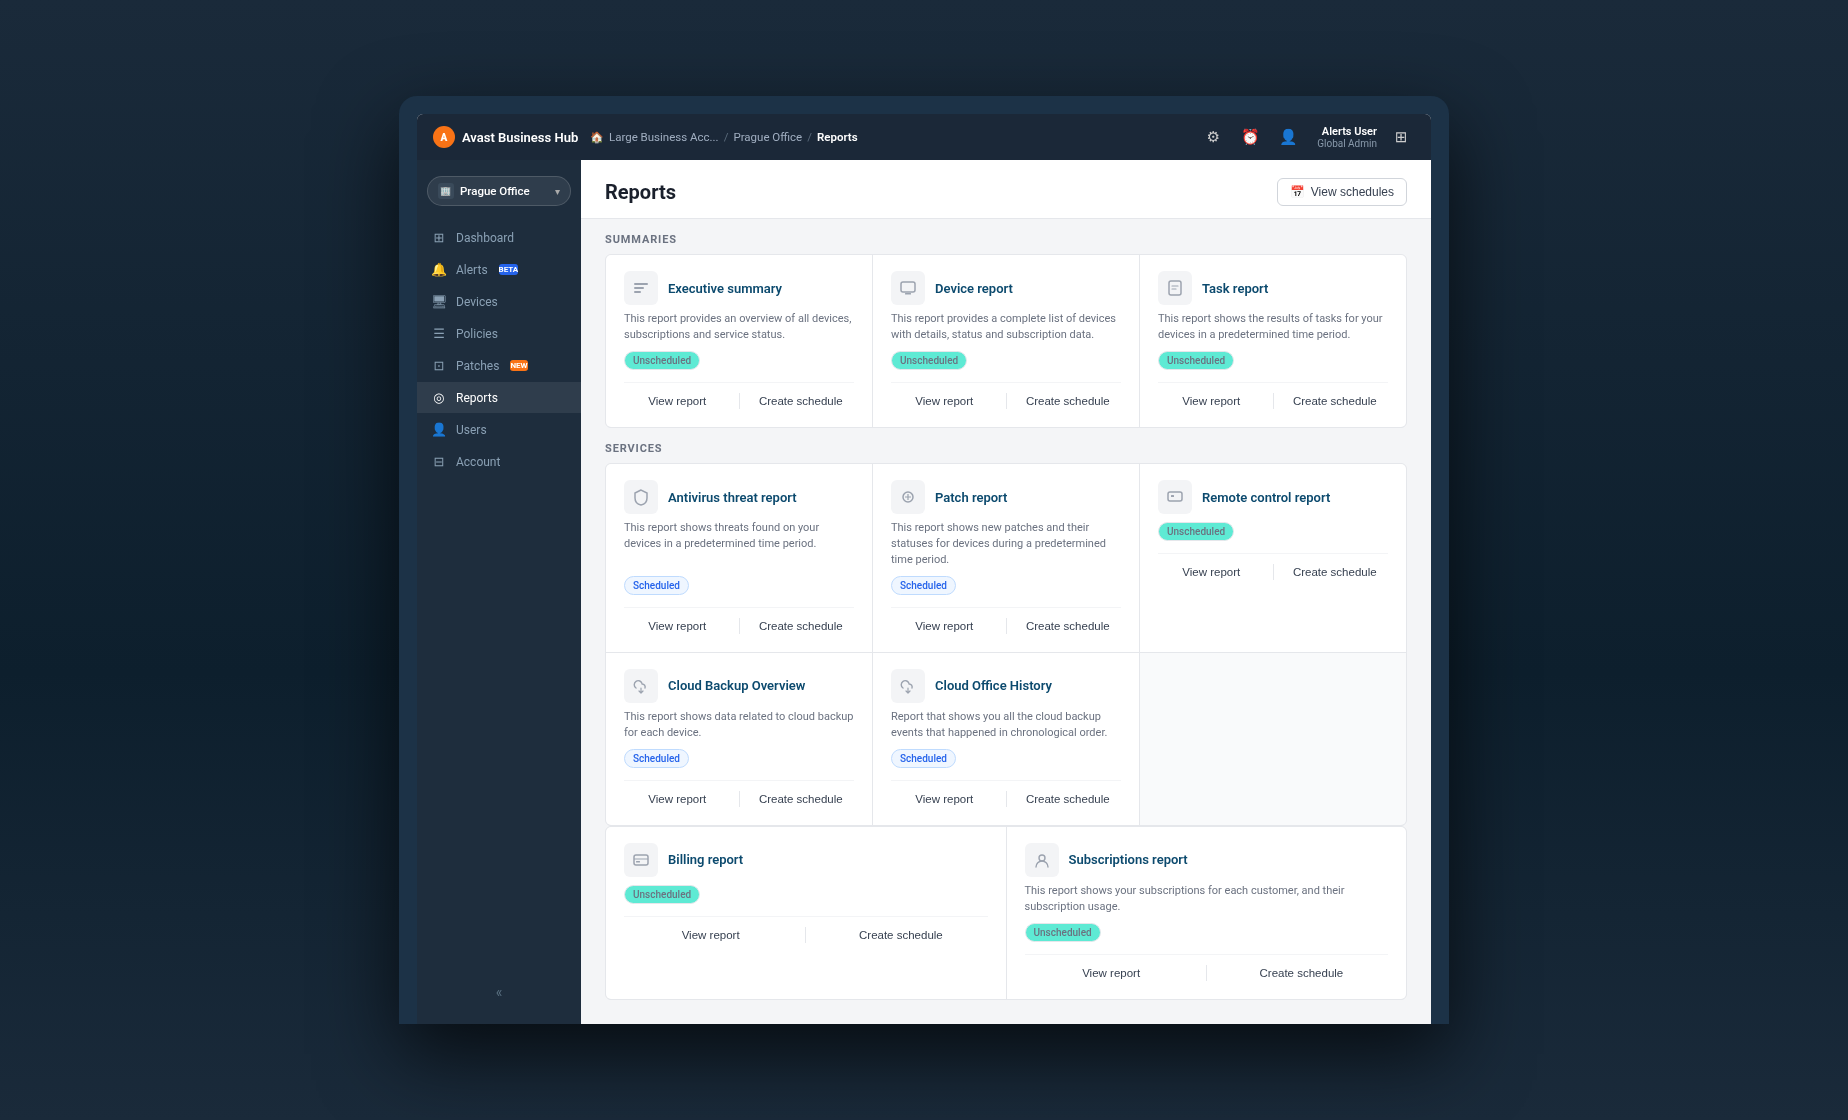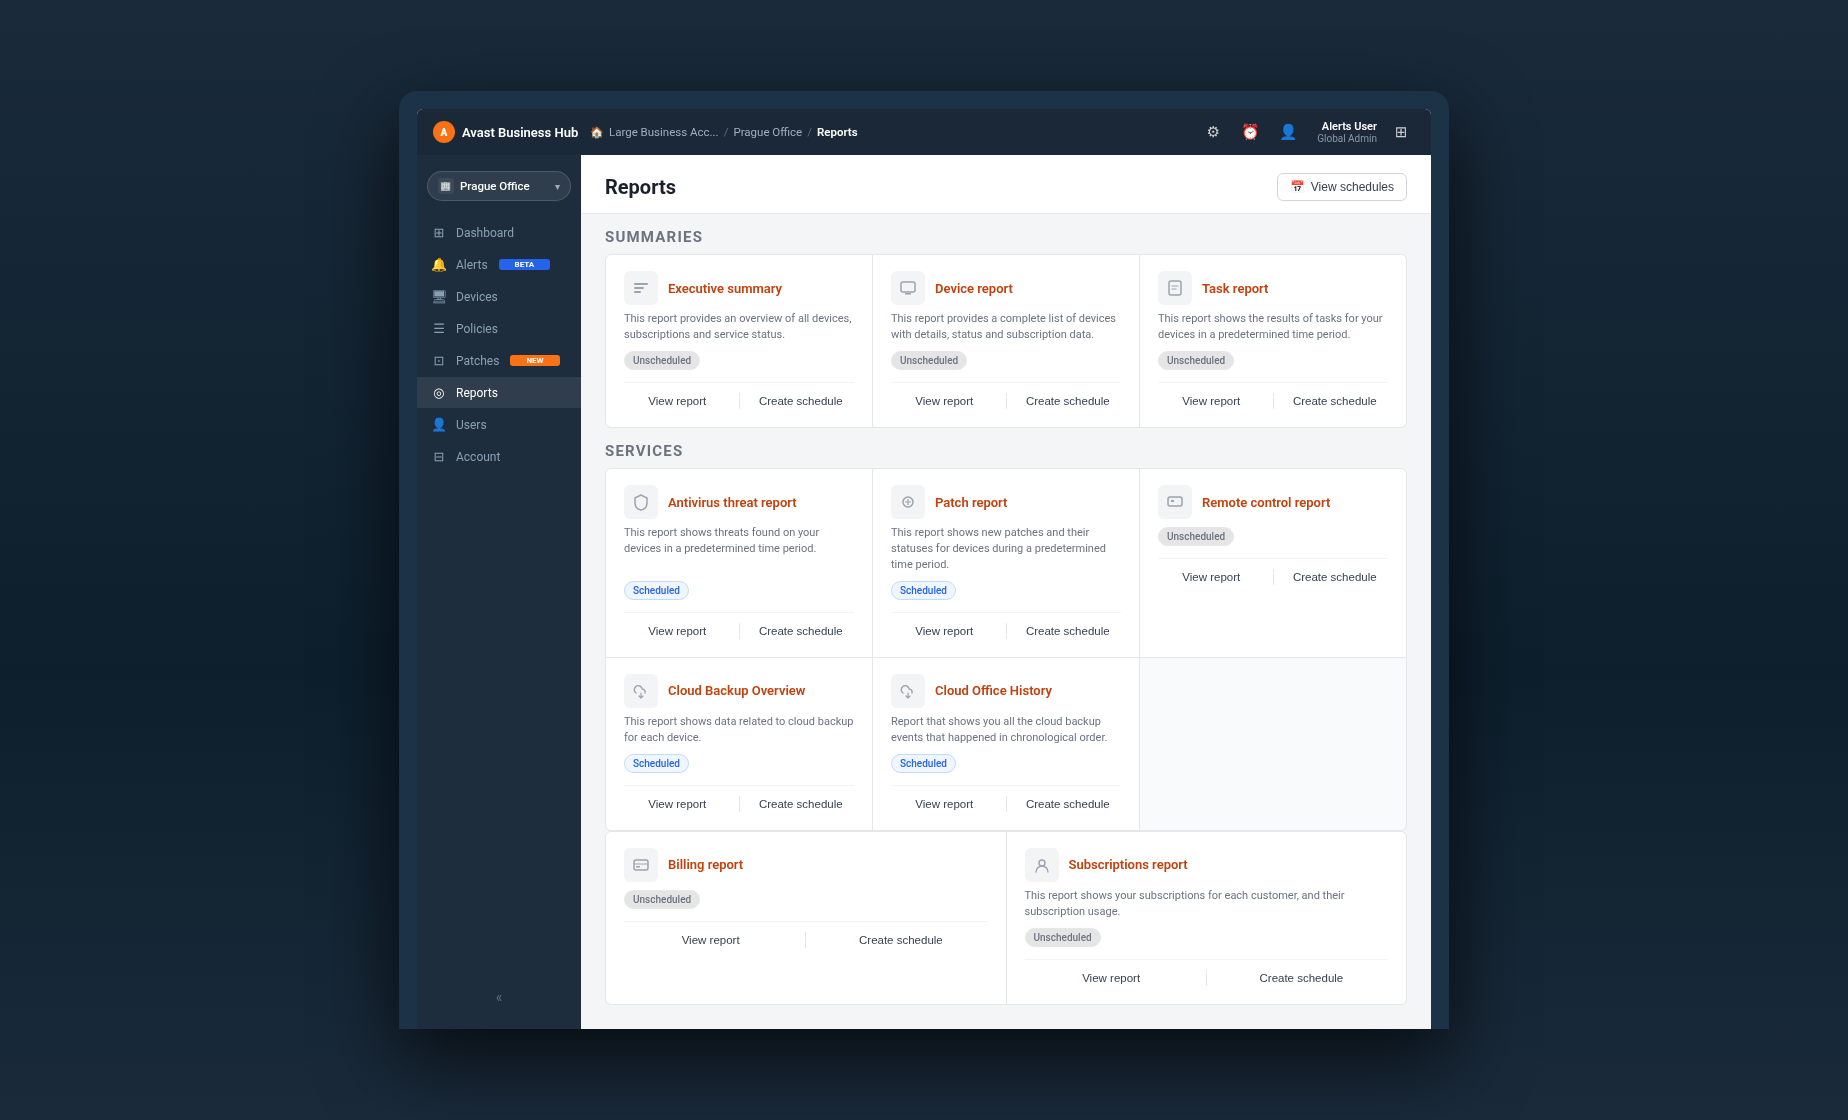--- a/index.html
+++ b/index.html
@@ -138,21 +138,21 @@
       padding: 8px 14px;
       color: #8aa0b4;
       font-size: 12px;
       cursor: pointer;
       transition: background 0.15s;
     }
     .sidebar-item.active { background: rgba(255,255,255,0.08); color: #fff; }
     .sidebar-item .s-icon { font-size: 13px; width: 16px; text-align: center; }
     .sidebar-item .badge {
       font-size: 8px;
-      padding: 1px 16px;
+      padding: 1px 0;
       border-radius: 3px;
       font-weight: 700;
       margin-left: 2px;
     }
     .badge-beta { background: #2563eb; color: #fff; }
     .badge-new { background: #f97316; color: #fff; }
     .sidebar-collapse {
       display: flex;
       align-items: center;
       justify-content: center;
@@ -187,21 +187,21 @@
       border: 1px solid #d1d5db;
       background: #fff;
       border-radius: 6px;
       padding: 6px 12px;
       font-size: 12px;
       color: #374151;
       cursor: pointer;
       font-weight: 500;
     }
     .section-label {
-      font-size: 15px;
+      font-size: 11px;
       font-weight: 700;
       letter-spacing: 0.08em;
       color: #6b7280;
       padding: 14px 24px 8px 24px;
       text-transform: uppercase;
     }
     .reports-grid {
       display: grid;
       grid-template-columns: repeat(3, 1fr);
       gap: 1px;
@@ -234,38 +234,38 @@
       display: flex;
       align-items: center;
       justify-content: center;
       color: #6b7280;
       font-size: 15px;
       flex-shrink: 0;
     }
     .report-title {
       font-size: 13px;
       font-weight: 600;
-      color: #c2410c;
+      color: #0c4a6e;
     }
     .report-desc {
       font-size: 11px;
       color: #6b7280;
       line-height: 1.45;
       flex: 1;
     }
     .status-badge {
       display: inline-flex;
       align-items: center;
       padding: 3px 8px;
       border-radius: 10px;
       font-size: 10px;
       font-weight: 500;
     }
     .status-unscheduled {
-      background: #e5e5e5;
+      background: #5eead4;
       color: #6b7280;
       border: 1px solid #e5e7eb;
     }
     .status-scheduled {
       background: #eff6ff;
       color: #2563eb;
       border: 1px solid #bfdbfe;
     }
     .report-actions {
       display: flex;

